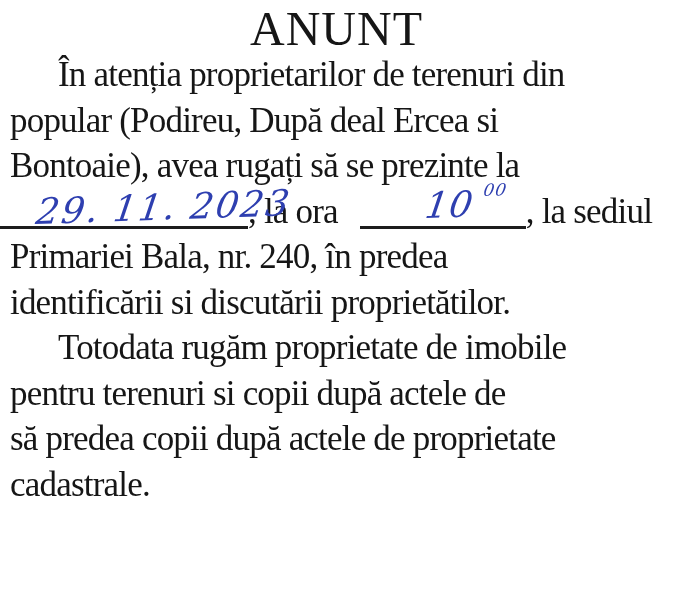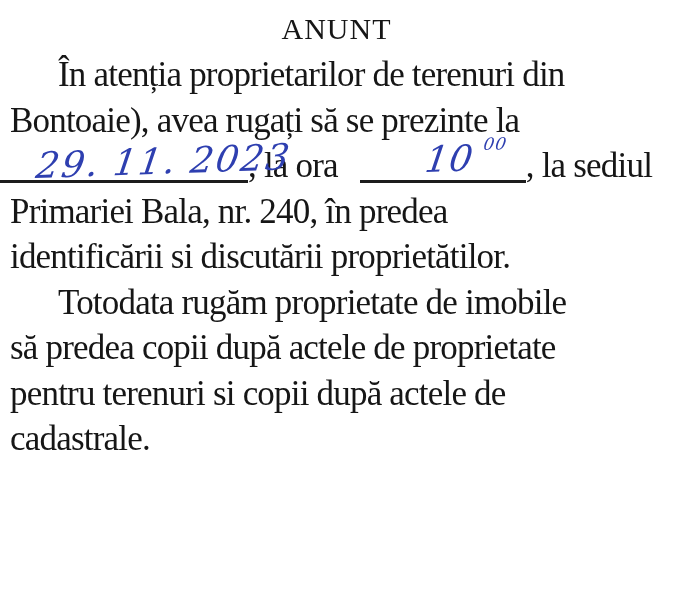--- a/index.html
+++ b/index.html
@@ -13,21 +13,21 @@
     height: 603px;
     background: #ffffff;
     overflow: hidden;
     font-family: "Liberation Serif", serif;
     color: #161616;
     box-sizing: border-box;
     padding: 6px 4px 0 10px;
   }
   .doc-title {
     text-align: center;
-    font-size: 30px;
+    font-size: 48px;
     line-height: 46px;
     letter-spacing: 1px;
     white-space: nowrap;
     padding-right: 30px;
   }
   .line {
     font-size: 35px;
     line-height: 45.5px;
     letter-spacing: -0.8px;
     white-space: nowrap;
@@ -67,34 +67,35 @@
   }
 </style>
 </head>
 <body>
 
 <div class="page" style="color: rgb(22, 22, 22);">
 
   <div class="doc-title">ANUNT</div>
 
   <div class="line indent">În atenția proprietarilor de terenuri din</div>
+  <div class="line">popular (Podireu, După deal Ercea si</div>
   <div class="line">Bontoaie), avea rugați să se prezinte la</div>
 
   <div class="line">
     <span class="blank blank-date">
       <span class="handwriting hw-date ink" style="color: rgb(46, 63, 176);">29. 11. 2023</span>
     </span><span>, la ora</span>
     <span class="blank blank-time">
       <span class="handwriting hw-time ink" style="color: rgb(46, 63, 176);">
         <span>10</span><span class="hw-sup">00</span>
       </span>
     </span><span>, la sediul</span>
   </div>
 
   <div class="line">Primariei Bala, nr. 240, în predea</div>
   <div class="line">identificării si discutării proprietătilor.</div>
 
   <div class="line indent">Totodata rugăm proprietate de imobile</div>
+  <div class="line">pentru terenuri si copii după actele de</div>
   <div class="line">să predea copii după actele de proprietate</div>
-  <div class="line">pentru terenuri si copii după actele de</div>
   <div class="line">cadastrale.</div>
 
 </div>
 
 </body></html>

